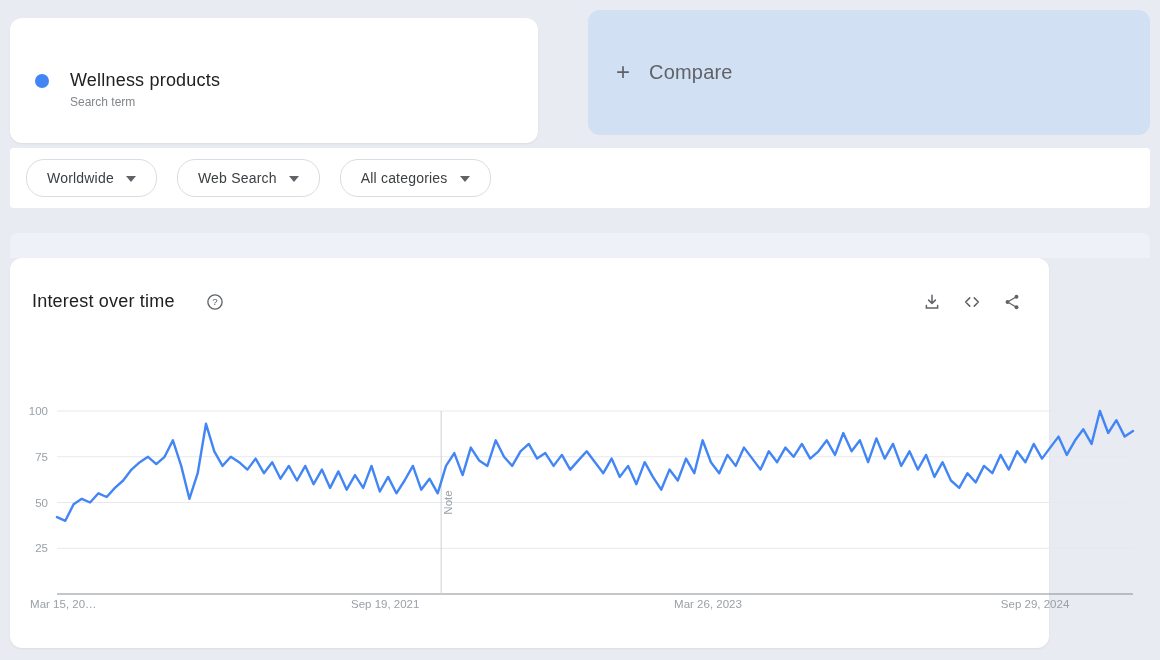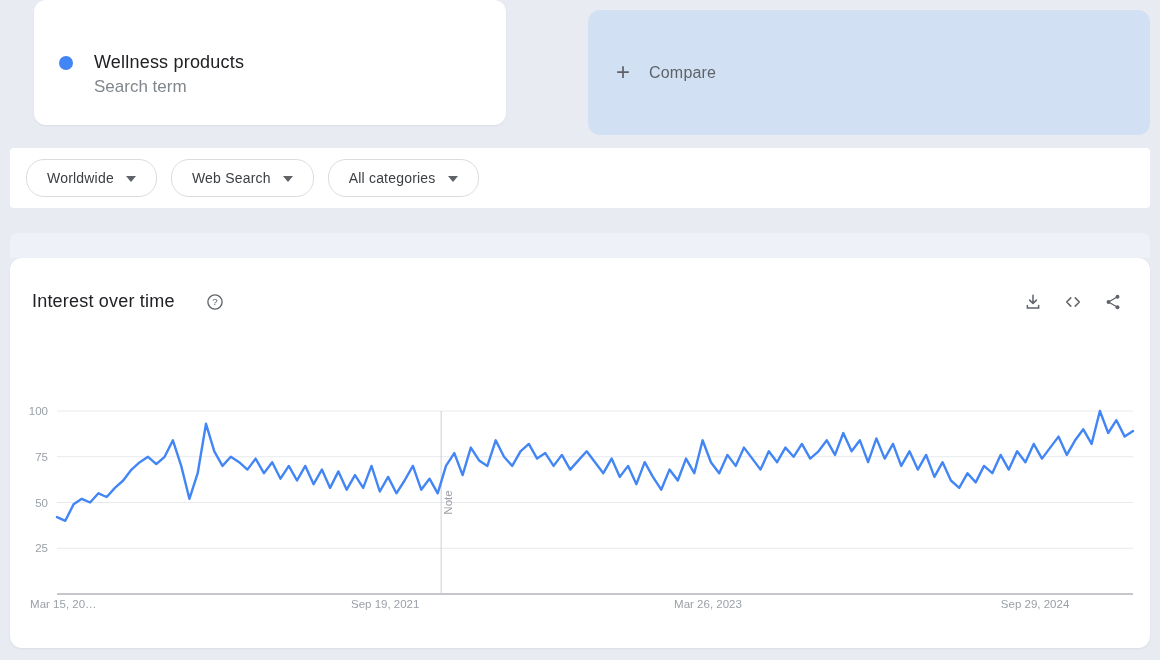--- a/index.html
+++ b/index.html
@@ -5,42 +5,42 @@
   html,body{margin:0;padding:0;}
   body{
     width:1160px;height:660px;position:relative;overflow:hidden;
     background:#e8ebf1;
     font-family:"Liberation Sans","DejaVu Sans",sans-serif;
     -webkit-font-smoothing:antialiased;
   }
   .card{position:absolute;background:#fff;border-radius:12px;}
 
   
-  #term-card{left:10px;top:0;width:472px;height:125px;box-shadow:0 1px 2px rgba(60,64,67,.08);margin-left:24px;}
+  #term-card{left:10px;top:18px;width:528px;height:125px;box-shadow:0 1px 2px rgba(60,64,67,.08);}
   #term-dot{position:absolute;left:25px;top:56px;width:14px;height:14px;border-radius:50%;background:#4285f4;}
   #term-title{position:absolute;left:60px;top:52px;font-size:18px;color:#202124;letter-spacing:.2px;}
-  #term-sub{position:absolute;left:60px;top:77px;font-size:17px;color:#80868b;}
+  #term-sub{position:absolute;left:60px;top:77px;font-size:12px;color:#80868b;}
 
   
   #compare-card{left:588px;top:10px;width:562px;height:125px;background:#d2e0f3;border-radius:12px;cursor:pointer;}
   #compare-inner{position:absolute;left:28px;top:0;height:100%;display:flex;align-items:center;gap:19px;color:#5f6368;}
   #compare-plus{font-size:24px;font-weight:300;line-height:1;margin-top:-2px;}
-  #compare-label{font-size:16px;letter-spacing:.2px;}
+  #compare-label{font-size:20px;letter-spacing:.2px;}
 
   
-  #filter-bar{position:absolute;left:10px;top:148px;width:1140px;height:60px;background:#fff;border-radius:4px;display:flex;align-items:center;gap:14px;padding-left:16px;box-sizing:border-box;}
+  #filter-bar{position:absolute;left:10px;top:148px;width:1140px;height:60px;background:#fff;border-radius:4px;display:flex;align-items:center;gap:20px;padding-left:16px;box-sizing:border-box;}
   .pill{height:36px;border:1px solid #dadce0;border-radius:18px;background:#fff;display:flex;align-items:center;justify-content:center;gap:12px;padding:0 20px;cursor:pointer;}
   .pill-label{font-size:14px;color:#3c4043;letter-spacing:.2px;}
   .caret{width:0;height:0;border-left:5px solid transparent;border-right:5px solid transparent;border-top:6px solid #5f6368;margin-top:1px;}
 
   
   #widget-strip{position:absolute;left:10px;top:233px;width:1140px;height:25px;background:#eef1f8;border-radius:8px 8px 0 0;}
 
   
-  #chart-card{left:10px;top:258px;width:1140px;height:390px;box-shadow:0 1px 2px rgba(60,64,67,.08);}
+  #chart-card{left:10px;top:258px;width:1039px;height:390px;box-shadow:0 1px 2px rgba(60,64,67,.08);}
   #chart-title{position:absolute;left:22px;top:33px;font-size:18px;color:#202124;letter-spacing:.2px;}
   #help-icon{position:absolute;left:196px;top:35px;width:18px;height:18px;cursor:pointer;}
   #chart-actions{position:absolute;right:28px;top:35px;display:flex;gap:22px;align-items:center;}
   .action-icon{width:18px;height:18px;cursor:pointer;}
 
   #interest-chart{position:absolute;left:0;top:0;width:1140px;height:390px;}
   #interest-chart .grid{stroke:#e7e9ec;stroke-width:1;}
   #interest-chart .axis{stroke:#8a8f95;stroke-width:1;}
   #interest-chart .noteline{stroke:#cdd1d6;stroke-width:1;}
   #interest-chart .ylab,#interest-chart .xlab{fill:#9aa0a6;font-size:11.5px;font-family:"Liberation Sans","DejaVu Sans",sans-serif;}

